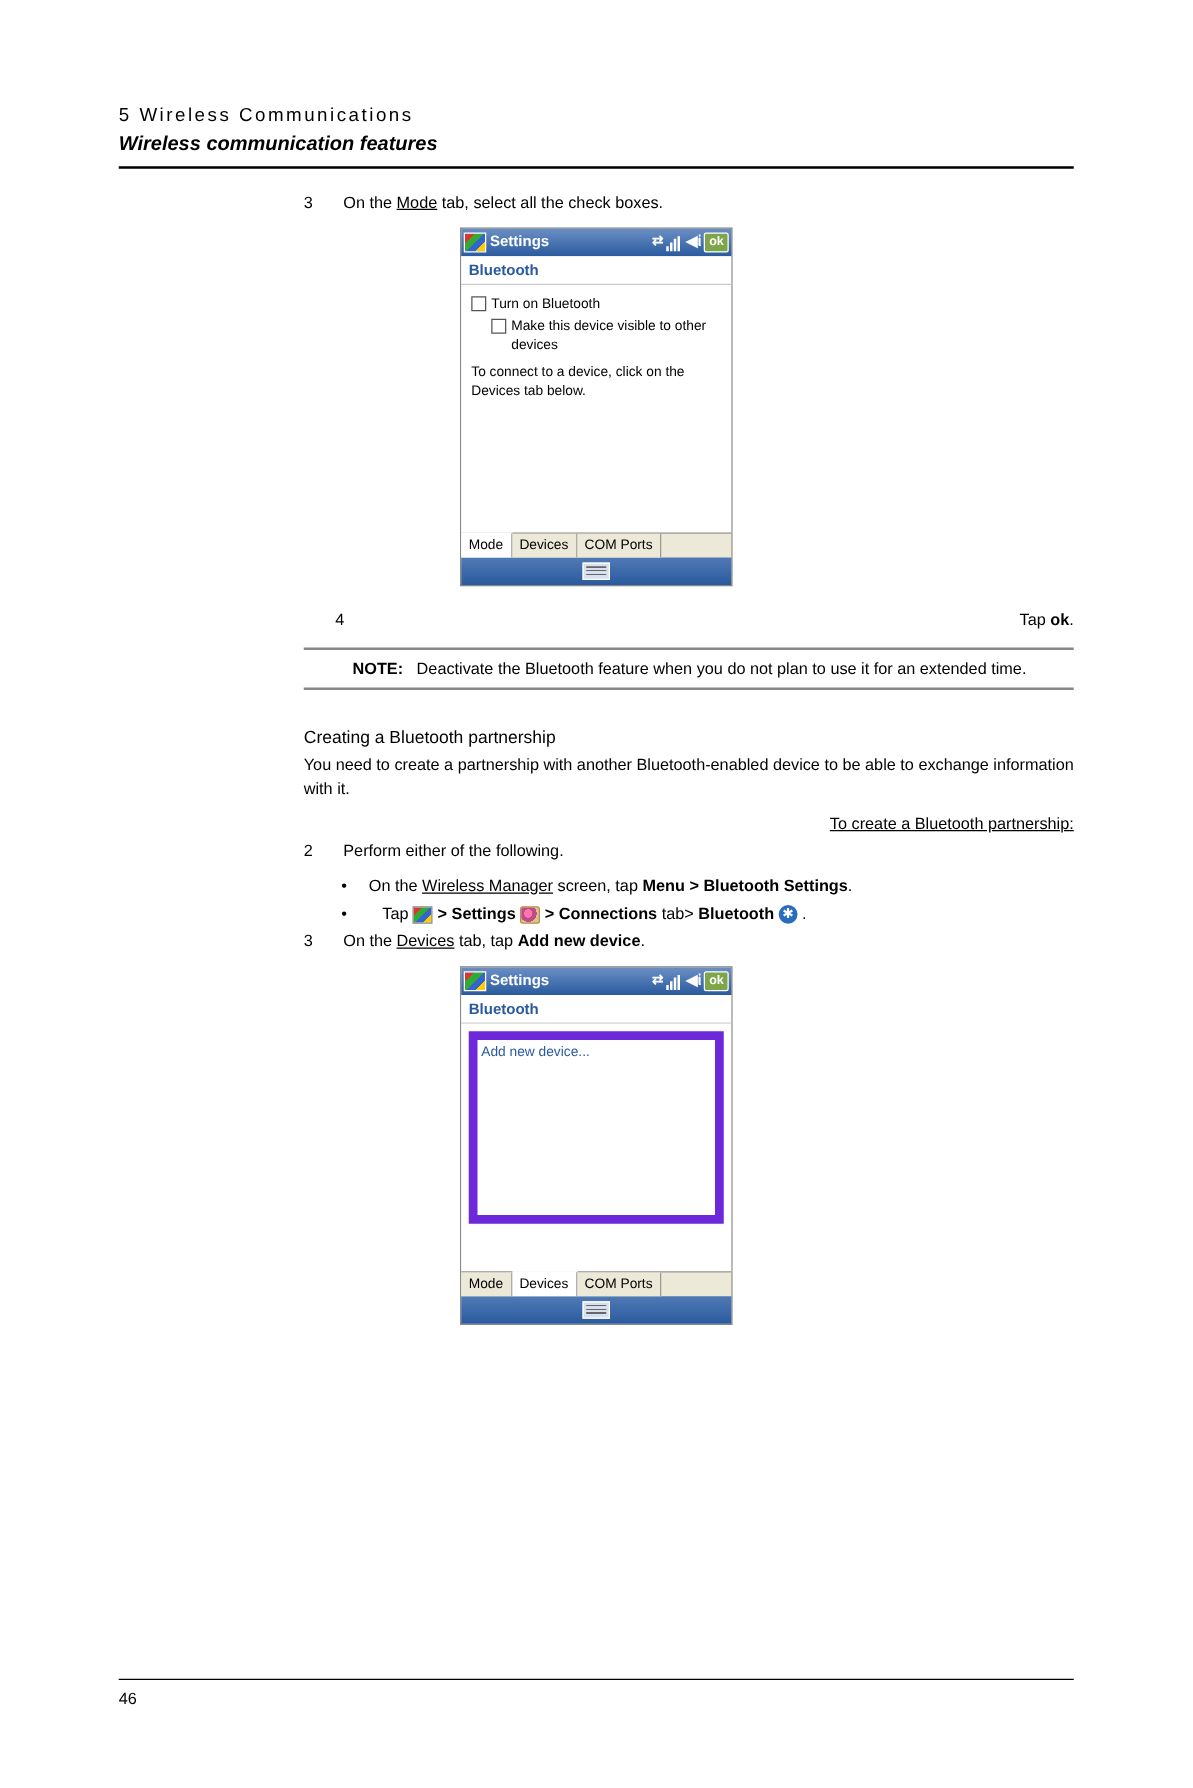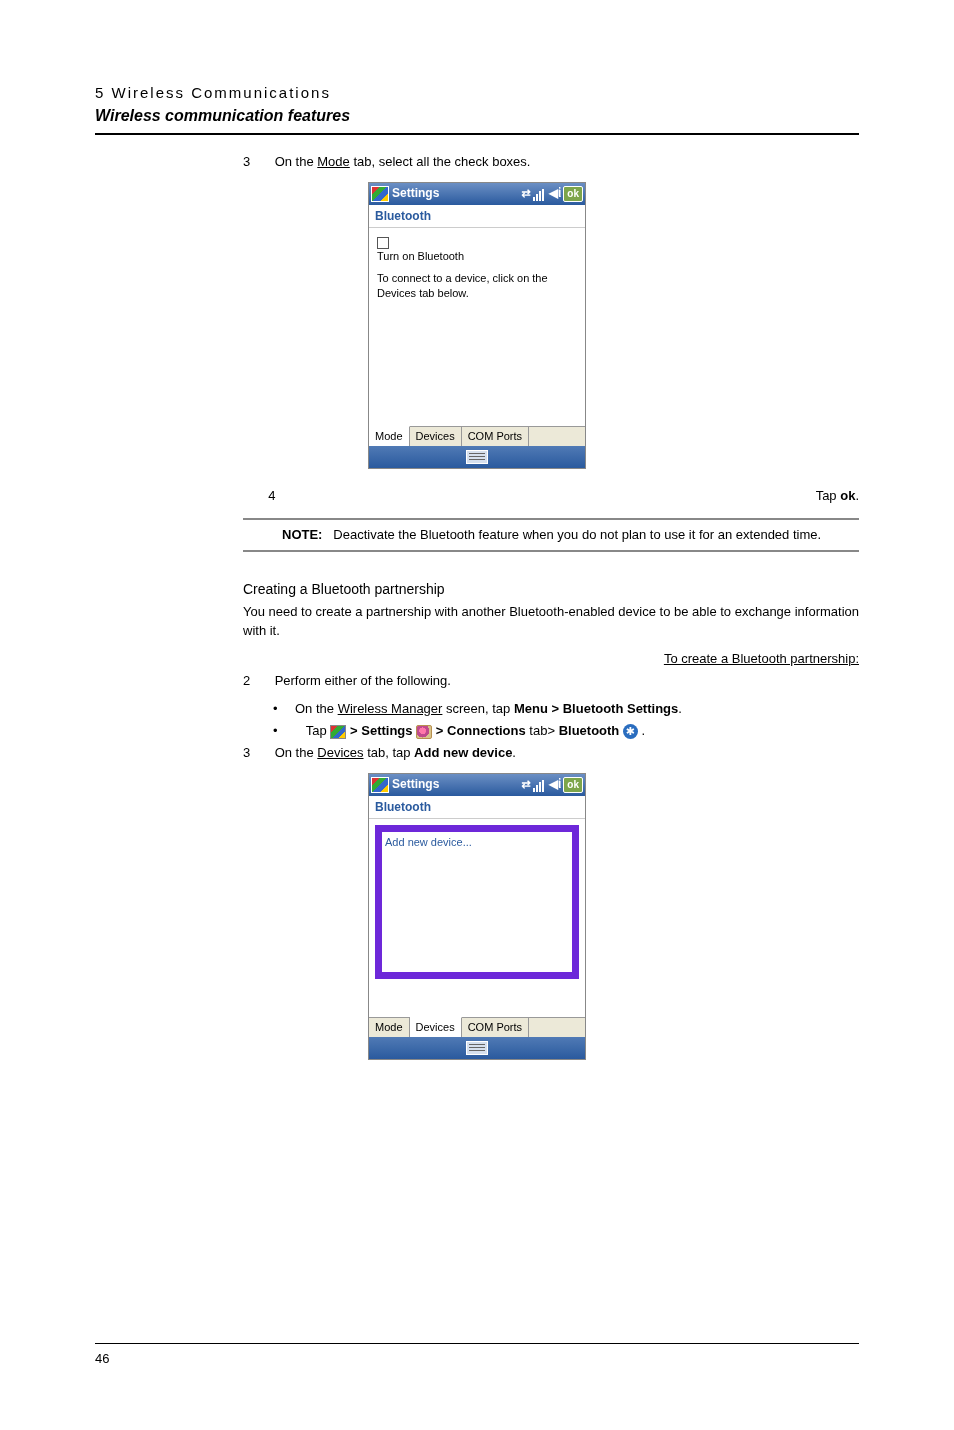--- a/index.html
+++ b/index.html
@@ -115,21 +115,20 @@
     background: #fff;
     padding: 8px;
     height: 198px;
     font-size: 11px;
     color: #000;
   }
   .chk-row {
     display: flex;
     align-items: flex-start;
     margin-bottom: 2px;
-    flex-direction: column;
   }
   .chk {
     width: 12px; height: 12px;
     border: 1px solid #555;
     margin-right: 4px;
     margin-top: 1px;
     flex-shrink: 0;
   }
   .sub-chk { margin-left: 16px; margin-bottom: 6px; }
   .tabs {
@@ -271,20 +270,24 @@
           <span class="spk">◀ἰ</span>
           <span class="ok">ok</span>
         </span>
       </div>
       <div class="bluetooth-label">Bluetooth</div>
       <div class="screen-body">
         <div class="chk-row">
           <span class="chk"></span>
           <span>Turn on Bluetooth</span>
         </div>
+        <div class="chk-row sub-chk">
+          <span class="chk"></span>
+          <span>Make this device visible to other devices</span>
+        </div>
         <div style="margin-top:6px;">To connect to a device, click on the Devices tab below.</div>
       </div>
       <div class="tabs">
         <div class="tab active">Mode</div>
         <div class="tab">Devices</div>
         <div class="tab">COM Ports</div>
       </div>
       <div class="bottombar">
         <div class="kbd-icon"></div>
       </div>

